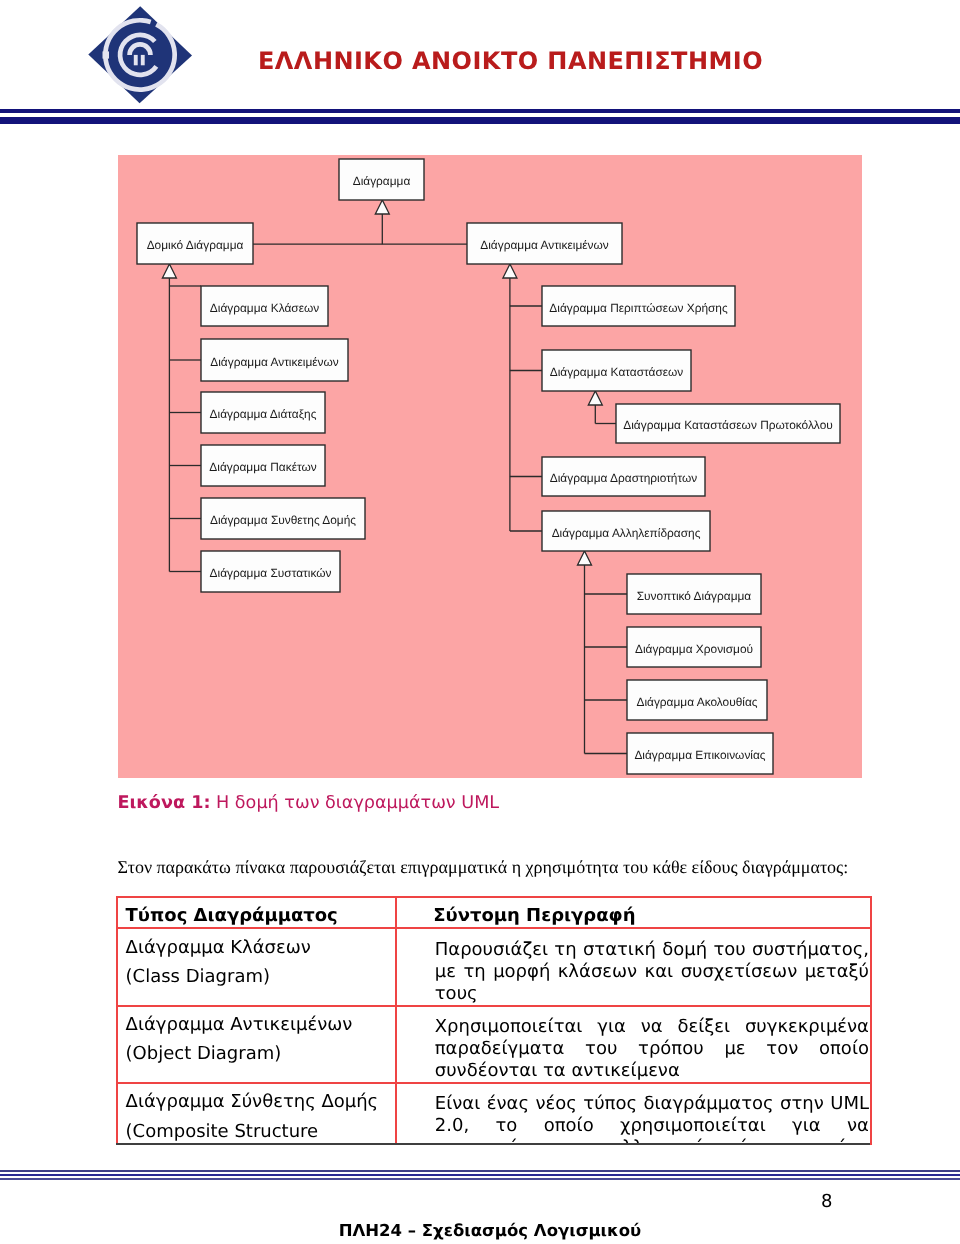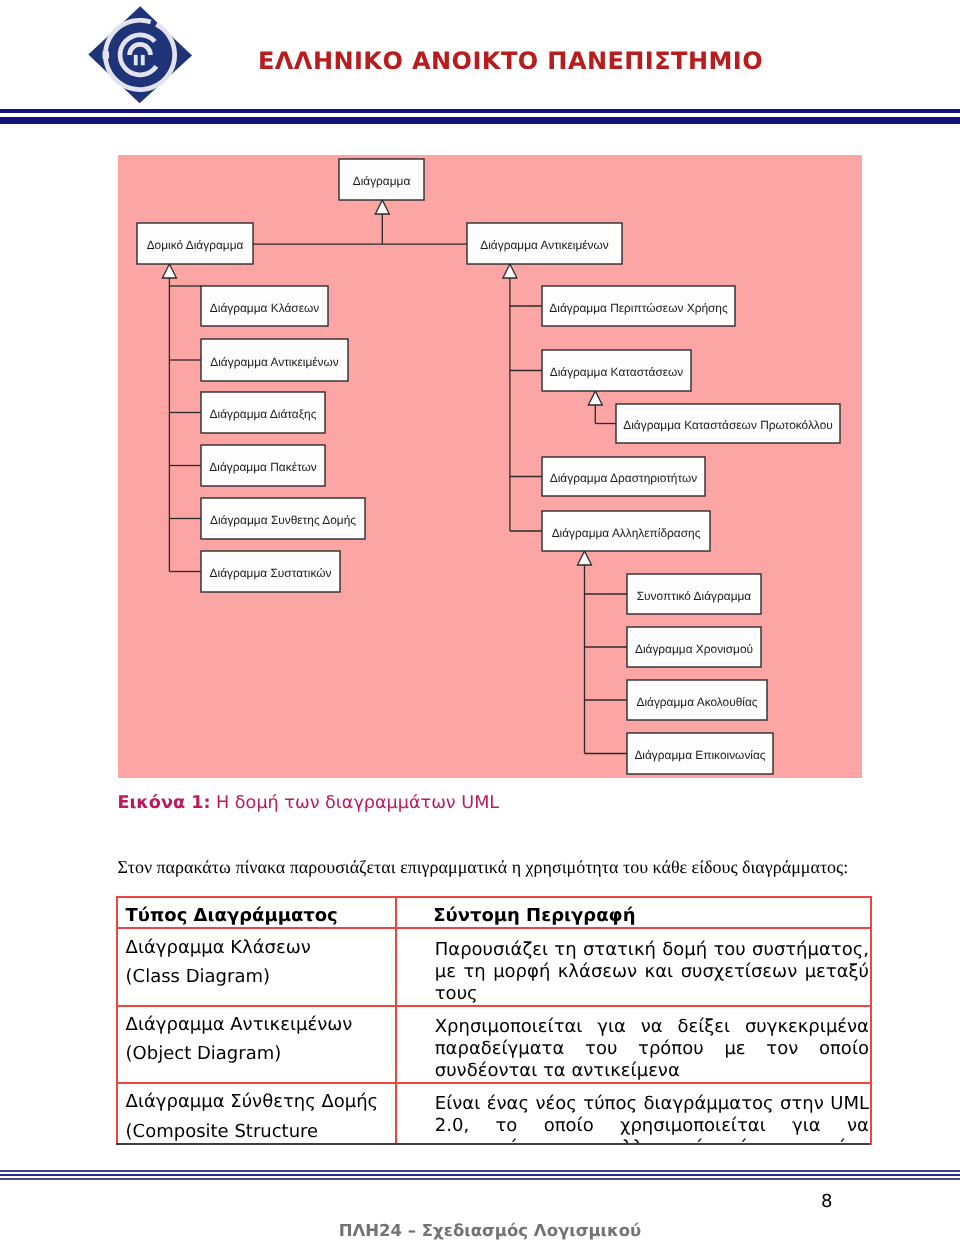--- a/index.html
+++ b/index.html
@@ -34,21 +34,21 @@
   
   
 
   
   #frule1{position:absolute;left:0;top:1169.7px;width:960px;height:2.3px;background:#3e3e86;}
   #frule2{position:absolute;left:0;top:1173.6px;width:960px;height:2.9px;background:#2a2a93;}
   #frule3{position:absolute;left:0;top:1177.6px;width:960px;height:2.4px;background:#4a4a93;}
   #pagenum{position:absolute;left:0;top:1191px;width:832.5px;text-align:right;
            font-family:"DejaVu Sans",sans-serif;font-size:18px;color:#000;}
   #footer-text{position:absolute;left:118px;top:1221px;width:744px;text-align:center;font-weight:bold;
-           font-family:"DejaVu Sans",sans-serif;font-size:16.5px;color:#737373;}
+           font-family:"DejaVu Sans",sans-serif;font-size:16.5px;color:#000000;}
 </style>
 </head>
 <body>
 
 <div class="page">
   <div id="header-logo">
     <svg width="108" height="108" viewBox="0 0 108 108">
       <polygon points="54.2,4.2 106,53.4 53.6,101.3 2.3,52.4" fill="#1f3478"></polygon>
       <path d="M71.37,20.23 A37.0,37.0 0 1 1 65.43,17.71 L63.98,22.18 A32.3,32.3 0 1 0 69.16,24.38 Z" fill="#e2e3ef"></path>
       <rect x="16.5" y="49.4" width="6.5" height="7.2" fill="#e2e3ef"></rect>

